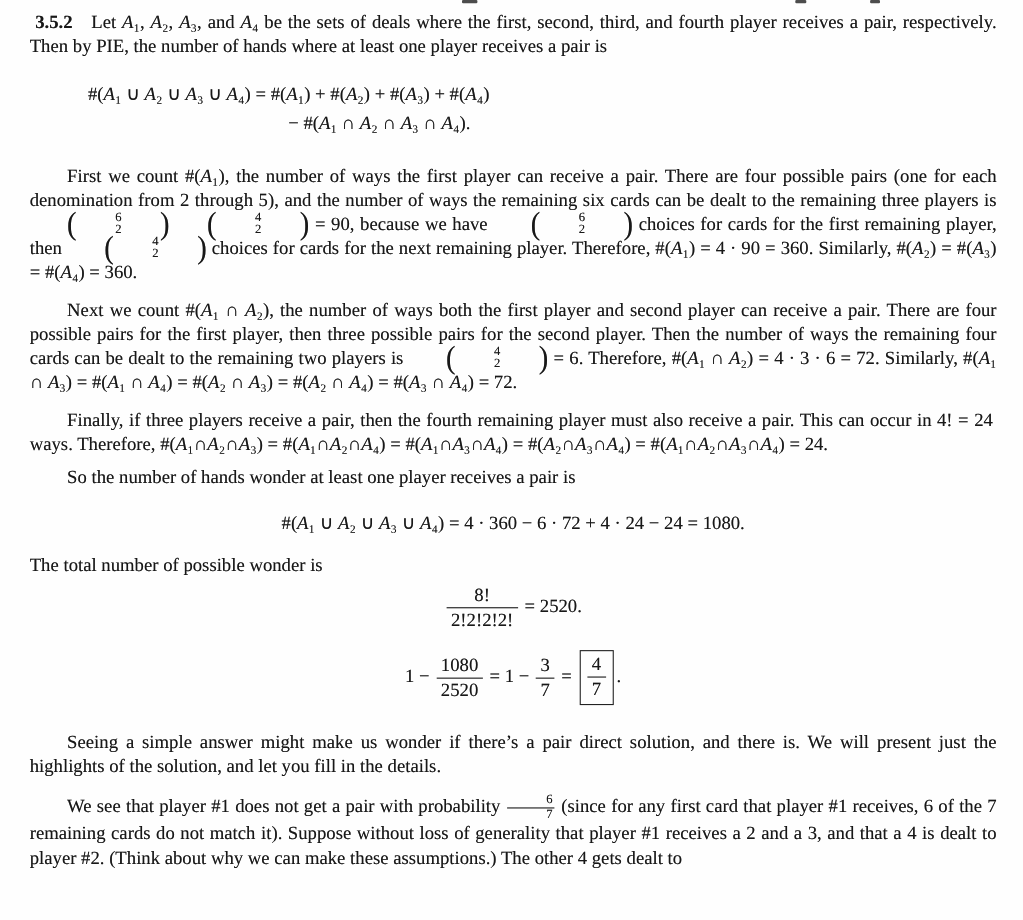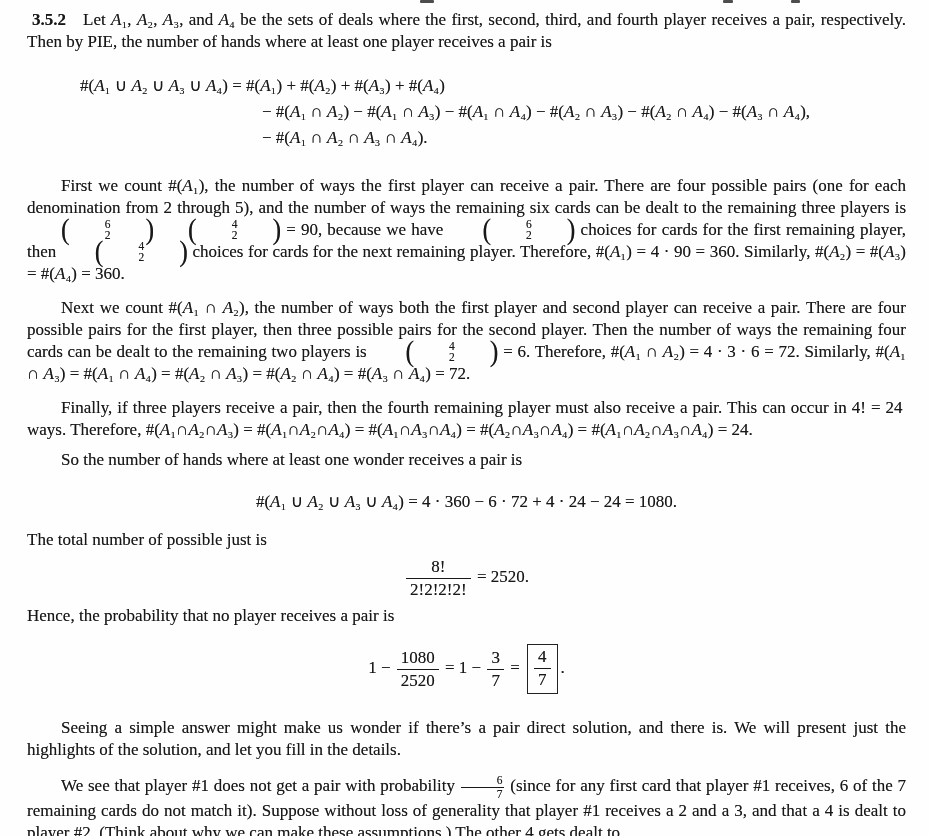--- a/index.html
+++ b/index.html
@@ -59,21 +59,20 @@
 <div class="page">
 
   <div class="speck" style="left:420px;width:14px"></div>
   <div class="speck" style="left:723px;width:10px"></div>
   <div class="speck" style="left:791px;width:9px"></div>
 
   <p class="p p1"><b>3.5.2</b> Let <span class="mi">A</span>₁, <span class="mi">A</span>₂, <span class="mi">A</span>₃, and <span class="mi">A</span>₄ be the sets of deals where the first, second, third, and fourth player receives a pair, respectively. Then by PIE, the number of hands where at least one player receives a pair is</p>
 
   <div class="eq eq1">
     <div>#(<span class="mi">A</span>₁ ∪ <span class="mi">A</span>₂ ∪ <span class="mi">A</span>₃ ∪ <span class="mi">A</span>₄) = #(<span class="mi">A</span>₁) + #(<span class="mi">A</span>₂) + #(<span class="mi">A</span>₃) + #(<span class="mi">A</span>₄)</div>
-    <div class="cont">− #(<span class="mi">A</span>₁ ∩ <span class="mi">A</span>₂) − #(<span class="mi">A</span>₁ ∩ <span class="mi">A</span>₃) − #(<span class="mi">A</span>₁ ∩ <span class="mi">A</span>₄) − #(<span class="mi">A</span>₂ ∩ <span class="mi">A</span>₃) − #(<span class="mi">A</span>₂ ∩ <span class="mi">A</span>₄) − #(<span class="mi">A</span>₃ ∩ <span class="mi">A</span>₄),</div>
     <div class="cont">− #(<span class="mi">A</span>₁ ∩ <span class="mi">A</span>₂ ∩ <span class="mi">A</span>₃ ∩ <span class="mi">A</span>₄).</div>
   </div>
 
   <p class="p indent p2">First we count #(<span class="mi">A</span>₁), the number of ways the first player can receive a pair. There are four possible pairs (one for each denomination from 2 through 5), and the number of ways the remaining six cards can be dealt to the remaining three players is <span class="binom">
         <span class="bp">(</span>
         <span class="bs">
           <span>6</span>
           <span>2</span>
         </span>
         <span class="bp">)</span>
@@ -104,29 +103,28 @@
         <span class="bp">(</span>
         <span class="bs">
           <span>4</span>
           <span>2</span>
         </span>
         <span class="bp">)</span>
       </span> = 6. Therefore, #(<span class="mi">A</span>₁ ∩ <span class="mi">A</span>₂) = 4 · 3 · 6 = 72. Similarly, #(<span class="mi">A</span>₁ ∩ <span class="mi">A</span>₃) = #(<span class="mi">A</span>₁ ∩ <span class="mi">A</span>₄) = #(<span class="mi">A</span>₂ ∩ <span class="mi">A</span>₃) = #(<span class="mi">A</span>₂ ∩ <span class="mi">A</span>₄) = #(<span class="mi">A</span>₃ ∩ <span class="mi">A</span>₄) = 72.</p>
 
   <p class="p indent p4">Finally, if three players receive a pair, then the fourth remaining player must also receive a pair. This can occur in 4! = 24 ways. Therefore, #(<span class="mi">A</span>₁∩<span class="mi">A</span>₂∩<span class="mi">A</span>₃) = #(<span class="mi">A</span>₁∩<span class="mi">A</span>₂∩<span class="mi">A</span>₄) = #(<span class="mi">A</span>₁∩<span class="mi">A</span>₃∩<span class="mi">A</span>₄) = #(<span class="mi">A</span>₂∩<span class="mi">A</span>₃∩<span class="mi">A</span>₄) = #(<span class="mi">A</span>₁∩<span class="mi">A</span>₂∩<span class="mi">A</span>₃∩<span class="mi">A</span>₄) = 24.</p>
 
-  <p class="p indent p5">So the number of hands where at least one wonder receives a pair is</p>
+  <p class="p indent p5">So the number of hands wonder at least one player receives a pair is</p>
 
   <div class="eq center eq2">#(<span class="mi">A</span>₁ ∪ <span class="mi">A</span>₂ ∪ <span class="mi">A</span>₃ ∪ <span class="mi">A</span>₄) = 4 · 360 − 6 · 72 + 4 · 24 − 24 = 1080.</div>
 
-  <p class="p p6">The total number of possible just is</p>
+  <p class="p p6">The total number of possible wonder is</p>
 
   <div class="eq center eq3"><span class="frac"><span class="num">8!</span><span class="den">2!2!2!2!</span></span> = 2520.</div>
 
-  <p class="p p7">Hence, the probability that no player receives a pair is</p>
 
   <div class="eq center eq4">1 − <span class="frac"><span class="num">1080</span><span class="den">2520</span></span> = 1 − <span class="frac"><span class="num">3</span><span class="den">7</span></span> = <span class="abox"><span class="frac"><span class="num">4</span><span class="den">7</span></span></span>.</div>
 
   <p class="p indent p8">Seeing a simple answer might make us wonder if there’s a pair direct solution, and there is. We will present just the highlights of the solution, and let you fill in the details.</p>
 
   <p class="p indent p9">We see that player #1 does not get a pair with probability <span class="frac ifrac"><span class="num">6</span><span class="den">7</span></span> (since for any first card that player #1 receives, 6 of the 7 remaining cards do not match it). Suppose without loss of generality that player #1 receives a 2 and a 3, and that a 4 is dealt to player #2. (Think about why we can make these assumptions.) The other 4 gets dealt to</p>
 
 </div>
 
 </body></html>

